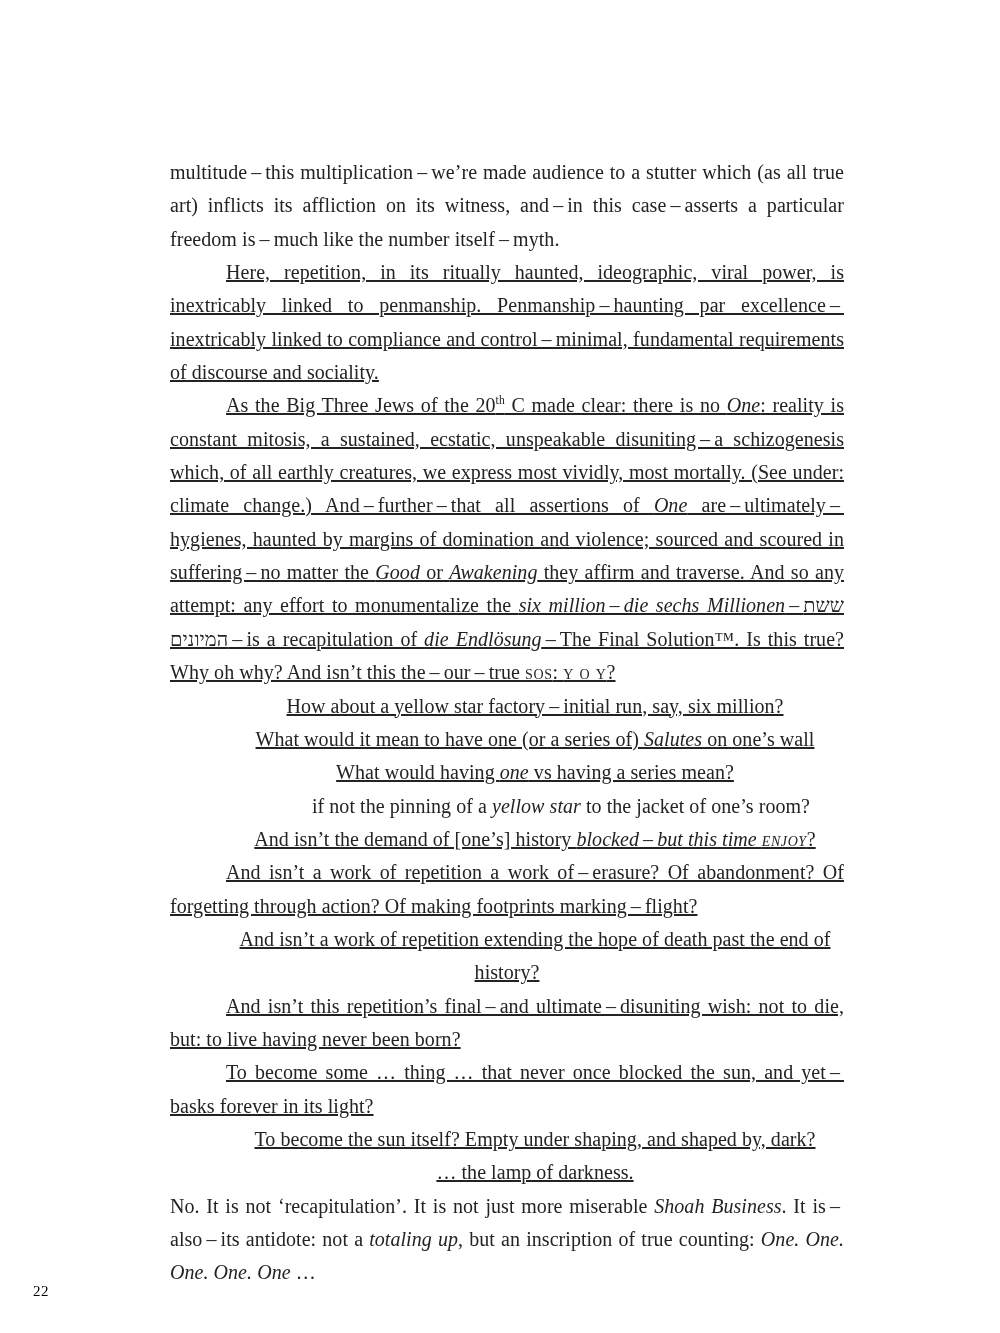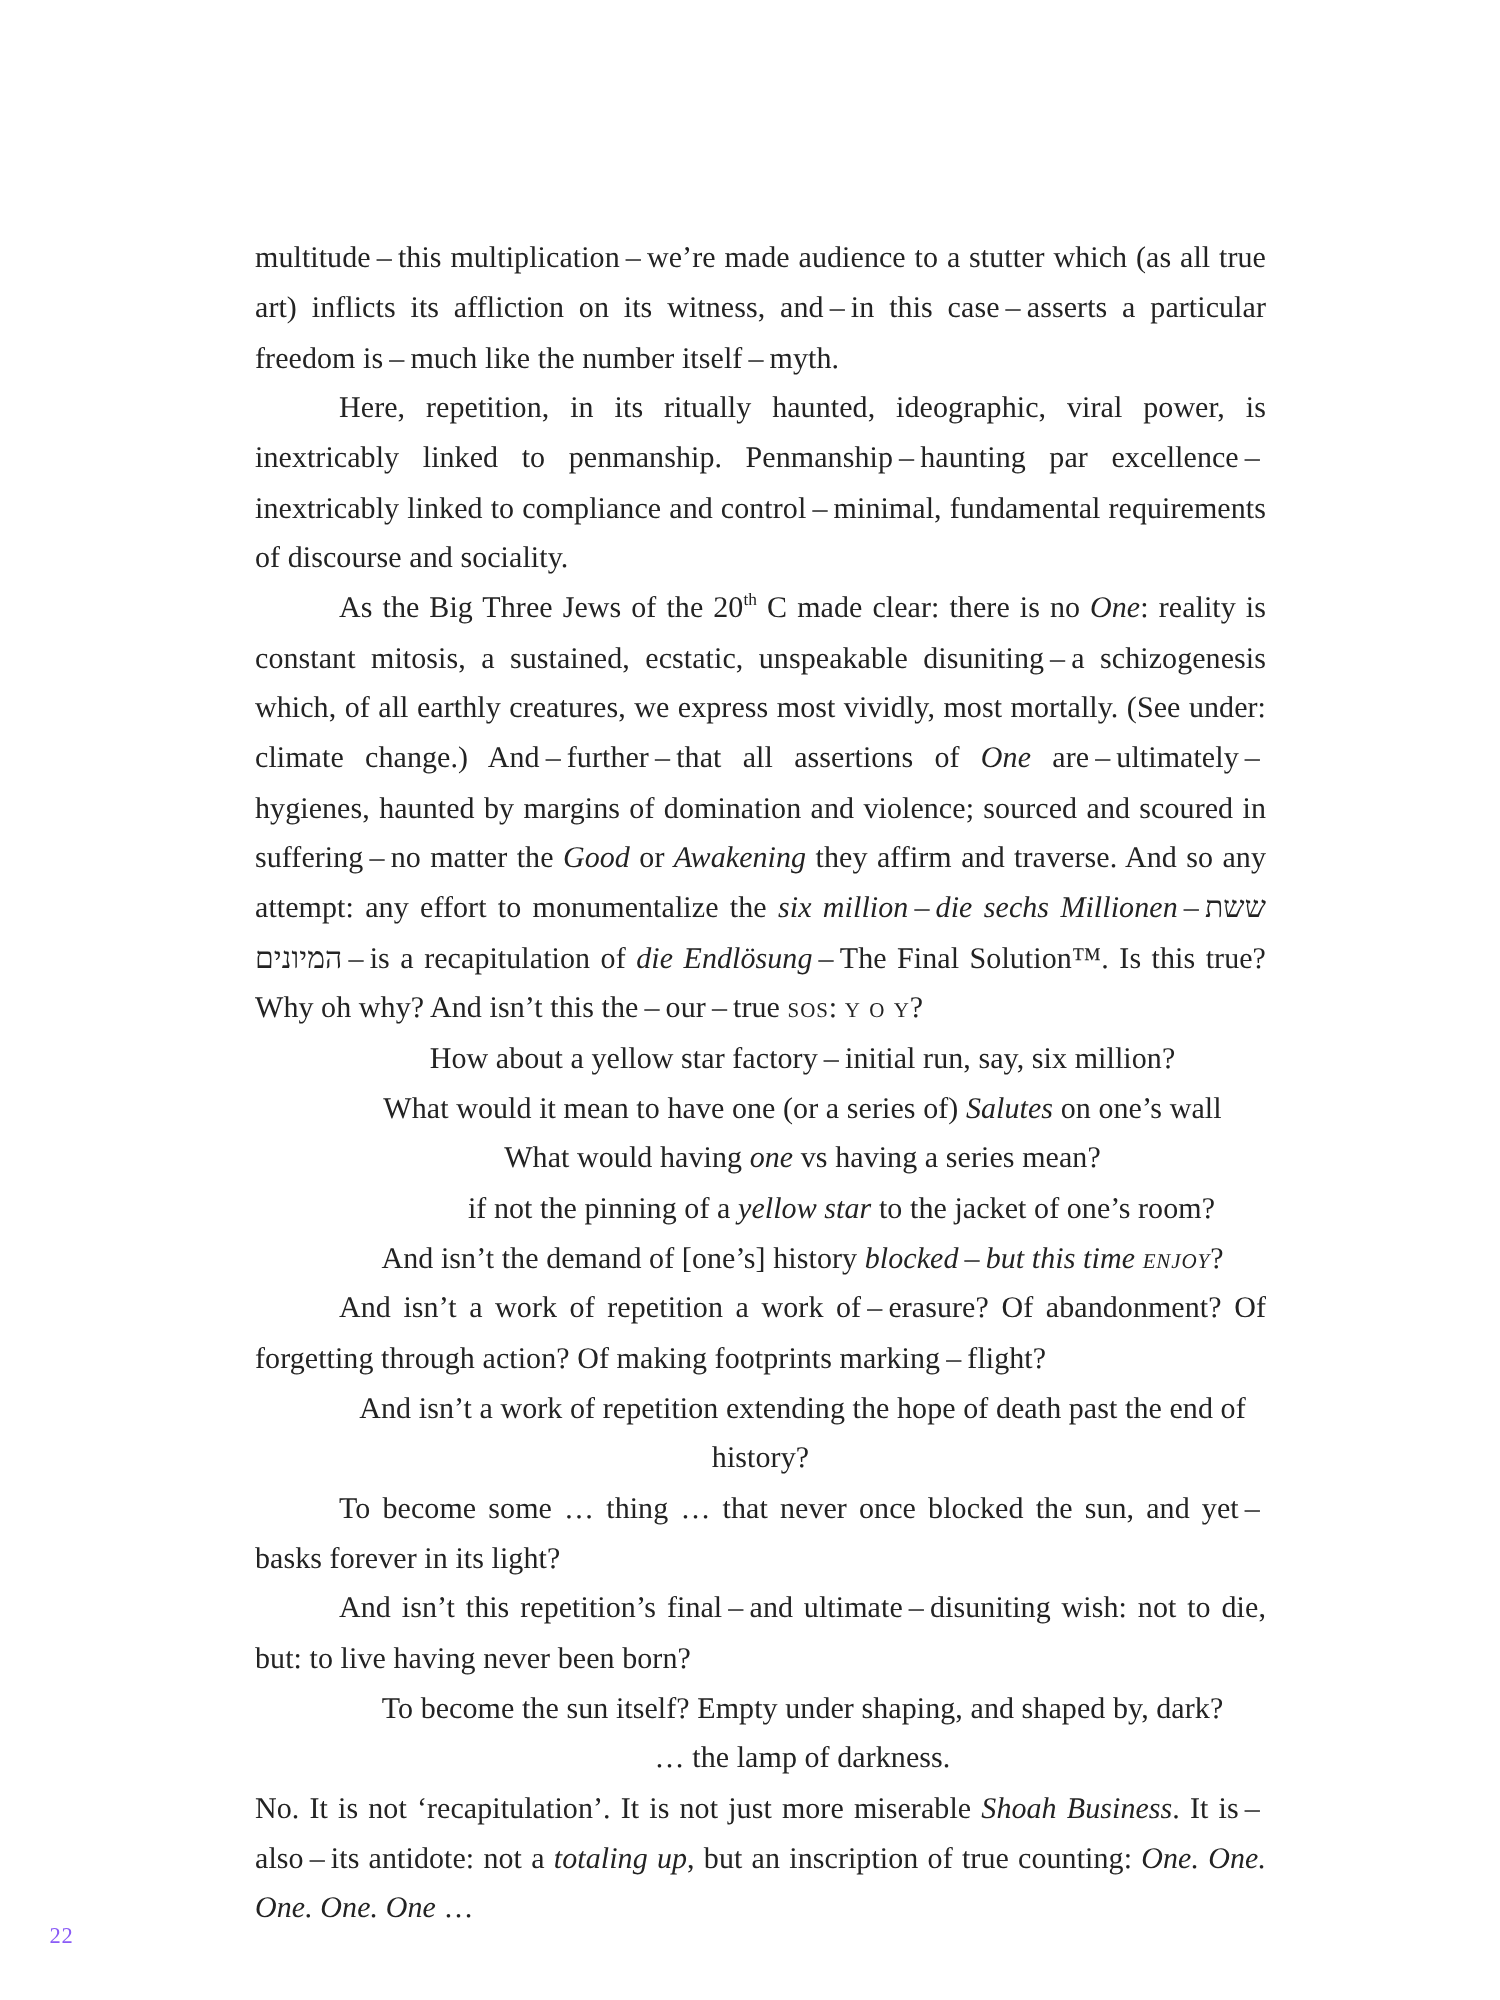--- a/index.html
+++ b/index.html
@@ -23,52 +23,52 @@
     font-size: 20px;
     line-height: 33.35px;
     letter-spacing: 0.05px;
   }
   .para {
     margin: 0;
     padding: 0;
     text-align: center;
   }
   .para.j { text-align: justify; }
-  .para.i1 { text-indent: 56px; }
+  .para.i1 { text-indent: 56px; text-decoration: underline; }
   .para.i2 { text-indent: 108px; }
   .s-i { font-style: italic; margin-top: 40px; }
   .s-sc { font-variant-caps: small-caps; letter-spacing: 0.6px; }
   .s-sup {
     font-size: 0.58em;
     vertical-align: super;
     line-height: 0;
   }
   .folio {
     position: absolute;
     left: 33px;
     top: 1283px;
     font-size: 15px;
     letter-spacing: 0.5px;
-    color: #8b5cf6;
+    color: #000000;
   }
 </style>
 </head>
 <body>
 
 <main class="text-block">
     <p class="para j"><span>multitude – this multiplication – we’re made audience to a stutter which (as all true art) inflicts its affliction on its witness, and – in this case – asserts a particular freedom is – much like the number itself – myth.</span></p>
     <p class="para j i1"><span>Here, repetition, in its ritually haunted, ideographic, viral power, is inextricably linked to penmanship. Penmanship – haunting par excellence – inextricably linked to compliance and control – minimal, fundamental requirements of discourse and sociality.</span></p>
     <p class="para j i1"><span>As the Big Three Jews of the 20</span><span class="s-sup">th</span><span> C made clear: there is no </span><span class="s-i">One</span><span>: reality is constant mitosis, a sustained, ecstatic, unspeakable disuniting – a schizogenesis which, of all earthly creatures, we express most vividly, most mortally. (See under: climate change.) And – further – that all assertions of </span><span class="s-i">One</span><span> are – ultimately – hygienes, haunted by margins of domination and violence; sourced and scoured in suffering – no matter the </span><span class="s-i">Good</span><span> or </span><span class="s-i">Awakening</span><span> they affirm and traverse. And so any attempt: any effort to monumentalize the </span><span class="s-i">six million – die sechs Millionen</span><span> – ששת המיונים – is a recapitulation of </span><span class="s-i">die Endlösung</span><span> – The Final Solution™. Is this true? Why oh why? And isn’t this the – our – true </span><span class="s-sc">sos</span><span>: </span><span class="s-sc">y o y</span><span>?</span></p>
     <p class="para i1"><span>How about a yellow star factory – initial run, say, six million?</span></p>
     <p class="para i1"><span>What would it mean to have one (or a series of) </span><span class="s-i">Salutes</span><span> on one’s wall</span></p>
     <p class="para i1"><span>What would having </span><span class="s-i">one</span><span> vs having a series mean?</span></p>
     <p class="para i2"><span>if not the pinning of a </span><span class="s-i">yellow star</span><span> to the jacket of one’s room?</span></p>
     <p class="para i1"><span>And isn’t the demand of [one’s] history </span><span class="s-i">blocked – but this time </span><span class="s-i s-sc">enjoy</span><span>?</span></p>
     <p class="para j i1"><span>And isn’t a work of repetition a work of – erasure? Of abandonment? Of forgetting through action? Of making footprints marking – flight?</span></p>
     <p class="para i1"><span>And isn’t a work of repetition extending the hope of death past the end of history?</span></p>
+    <p class="para j i1"><span>And isn’t this repetition’s final – and ultimate – disuniting wish: not to die, but: to live having never been born?</span></p>
     <p class="para j i1"><span>To become some … thing … that never once blocked the sun, and yet – basks forever in its light?</span></p>
-    <p class="para j i1"><span>And isn’t this repetition’s final – and ultimate – disuniting wish: not to die, but: to live having never been born?</span></p>
     <p class="para i1"><span>To become the sun itself? Empty under shaping, and shaped by, dark?</span></p>
     <p class="para i1"><span>… the lamp of darkness.</span></p>
     <p class="para j"><span>No. It is not ‘recapitulation’. It is not just more miserable </span><span class="s-i">Shoah Business</span><span>. It is – also – its antidote: not a </span><span class="s-i">totaling up</span><span>, but an inscription of true counting: </span><span class="s-i">One. One. One. One. One</span><span> …</span></p>
   </main>
 
 <div class="folio">22</div>
 
 </body></html>

